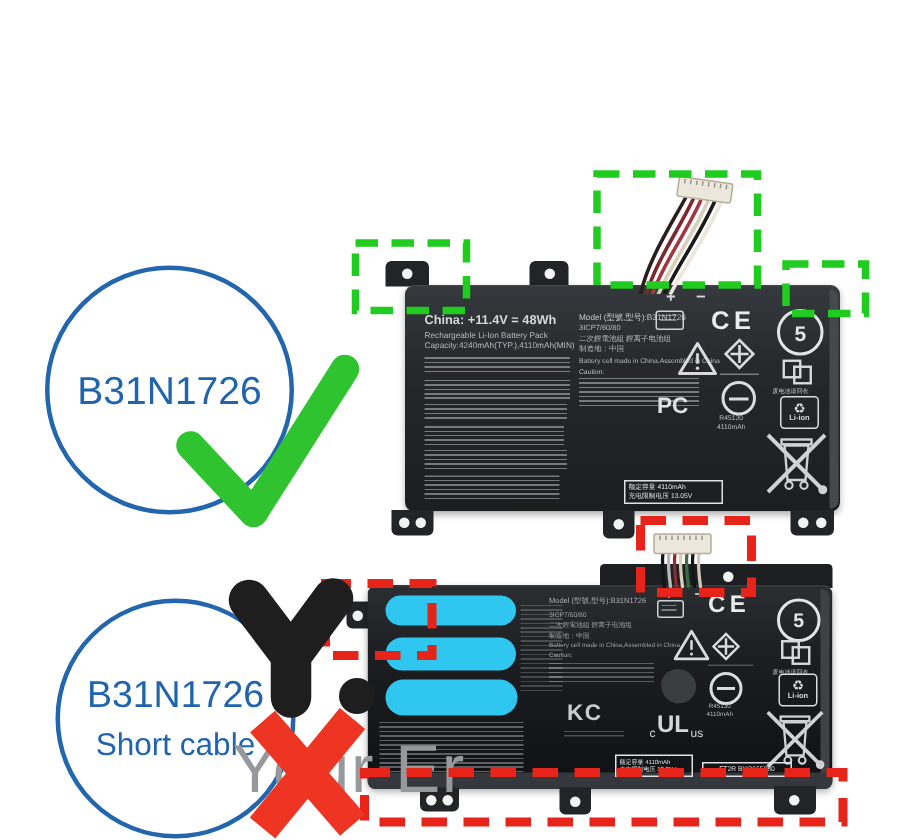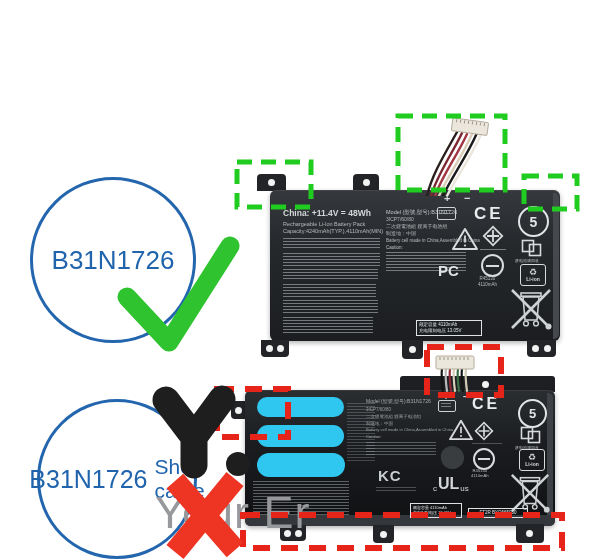--- a/index.html
+++ b/index.html
@@ -18,21 +18,21 @@
   .wbox{position:absolute;border:1px solid #dfe2e4;color:#dfe2e4;white-space:nowrap;
         padding:1px 2px;line-height:1.35;}
   .c5{position:absolute;border:2.5px solid #e2e4e6;border-radius:50%;color:#e2e4e6;font-weight:bold;
       display:flex;align-items:center;justify-content:center;}
   .cm{position:absolute;border:2px solid #d9dbdd;border-radius:50%;display:flex;align-items:center;justify-content:center;}
   .cmbar{width:68%;height:2px;background:#d9dbdd;}
   .liion{position:absolute;border:1.5px solid #d9dbdd;border-radius:3px;color:#d9dbdd;
          display:flex;flex-direction:column;align-items:center;justify-content:center;line-height:1;}
   .cap{position:absolute;color:#b9bdbf;line-height:1.25;white-space:nowrap;text-align:center;}
   .callout{position:absolute;border:3.5px solid #2366ae;border-radius:50%;
-           display:flex;align-items:center;justify-content:center;
+           display:flex;flex-direction:column;align-items:center;justify-content:center;
            color:#2064ad;gap:7px;z-index:4;background:transparent;}
   .callout .l1{font-size:26px;}
   .callout .l2{font-size:21px;}
   .watermark{position:absolute;color:#96989b;font-size:45px;letter-spacing:1px;z-index:6;}
   .ulrow{position:absolute;display:flex;align-items:flex-end;gap:1px;color:#d4d7d9;}
   svg{display:block;}
   .ovl{position:absolute;left:0;top:0;z-index:10;pointer-events:none;}
 </style>
 </head>
 <body>

